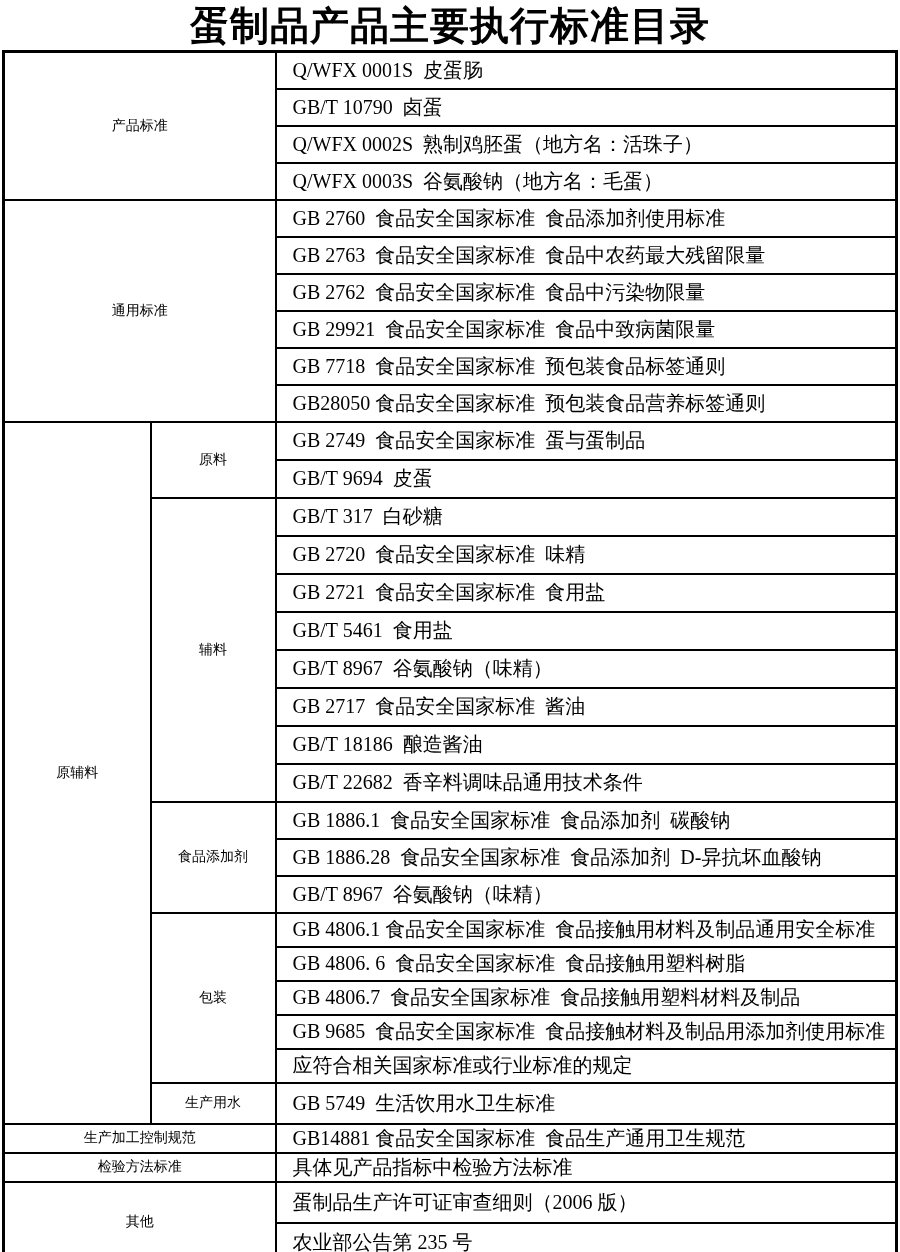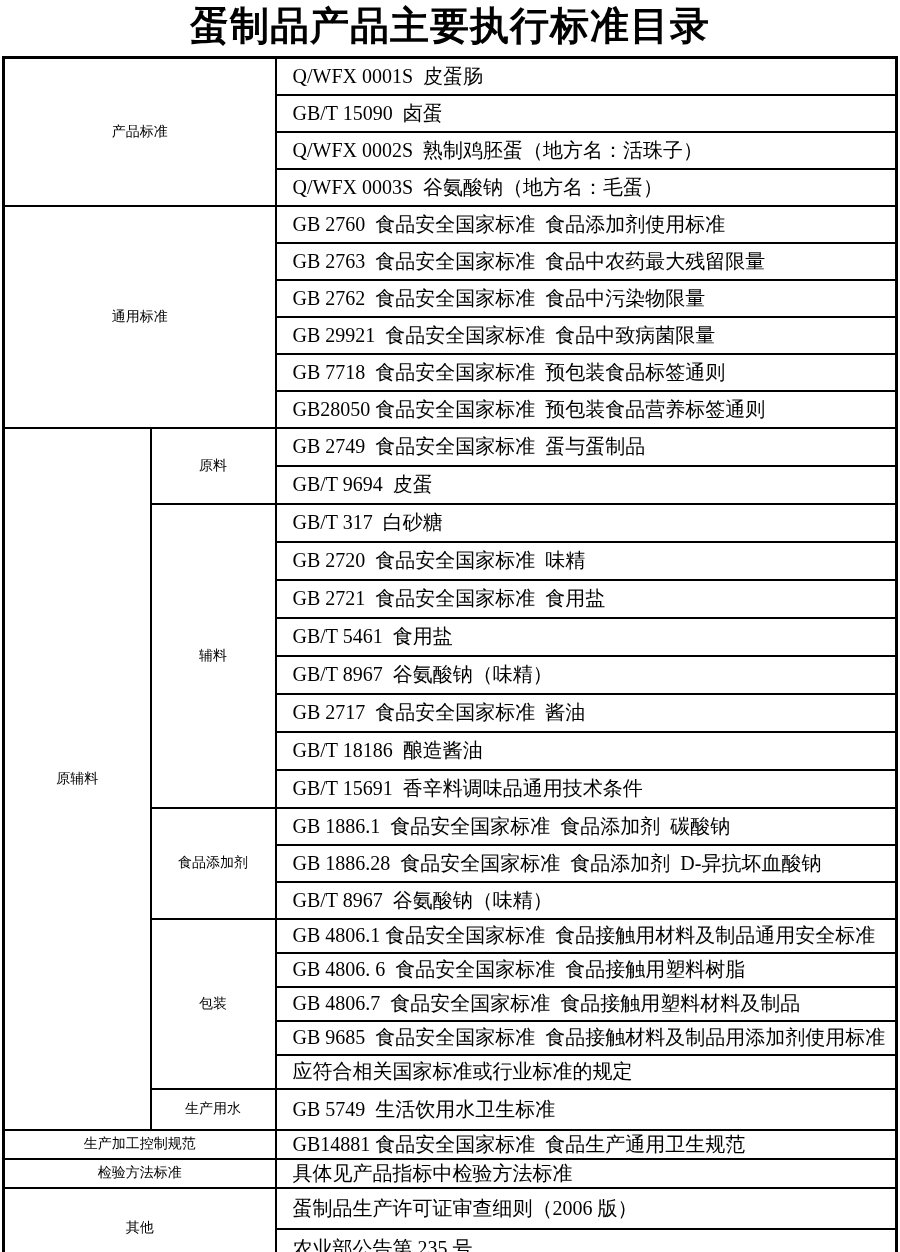--- a/index.html
+++ b/index.html
@@ -3,21 +3,21 @@
 <meta charset="utf-8">
 <style>
   html,body{margin:0;padding:0;}
   body{
     width:900px;height:1252px;
     background:#ffffff;color:#000000;
     font-family:"Liberation Serif","DejaVu Serif",serif;
     overflow:hidden;
   }
   .title{
-    height:56px;line-height:52px;
+    height:50px;line-height:52px;
     text-align:center;
     font-size:39px;font-weight:bold;
     letter-spacing:1px;
     white-space:nowrap;
   }
   table.std-table{
     border-collapse:collapse;
     table-layout:fixed;
     margin-left:2px;
     width:895px;
@@ -57,21 +57,21 @@
     <col style="width:125px">
     <col style="width:621px">
   </colgroup>
   <tbody>
 
     <tr class="r37">
       <td class="lbl" colspan="2" rowspan="4">产品标准</td>
       <td class="std">Q/WFX 0001S  皮蛋肠</td>
     </tr>
     <tr class="r37">
-        <td class="std">GB/T 15090  卤蛋</td>
+        <td class="std">GB/T 10790  卤蛋</td>
       </tr>
     <tr class="r37">
         <td class="std">Q/WFX 0002S  熟制鸡胚蛋（地方名：活珠子）</td>
       </tr>
     <tr class="r37">
         <td class="std">Q/WFX 0003S  谷氨酸钠（地方名：毛蛋）</td>
       </tr>
 
     <tr class="r37">
       <td class="lbl" colspan="2" rowspan="6">通用标准</td>
@@ -118,21 +118,21 @@
     <tr class="r38">
         <td class="std">GB/T 8967  谷氨酸钠（味精）</td>
       </tr>
     <tr class="r38">
         <td class="std">GB 2717  食品安全国家标准  酱油</td>
       </tr>
     <tr class="r38">
         <td class="std">GB/T 18186  酿造酱油</td>
       </tr>
     <tr class="r38">
-        <td class="std">GB/T 15691  香辛料调味品通用技术条件</td>
+        <td class="std">GB/T 22682  香辛料调味品通用技术条件</td>
       </tr>
 
     <tr class="r37">
       <td class="lbl" rowspan="3">食品添加剂</td>
       <td class="std">GB 1886.1  食品安全国家标准  食品添加剂  碳酸钠</td>
     </tr>
     <tr class="r37">
         <td class="std">GB 1886.28  食品安全国家标准  食品添加剂  D-异抗坏血酸钠</td>
       </tr>
     <tr class="r37">

